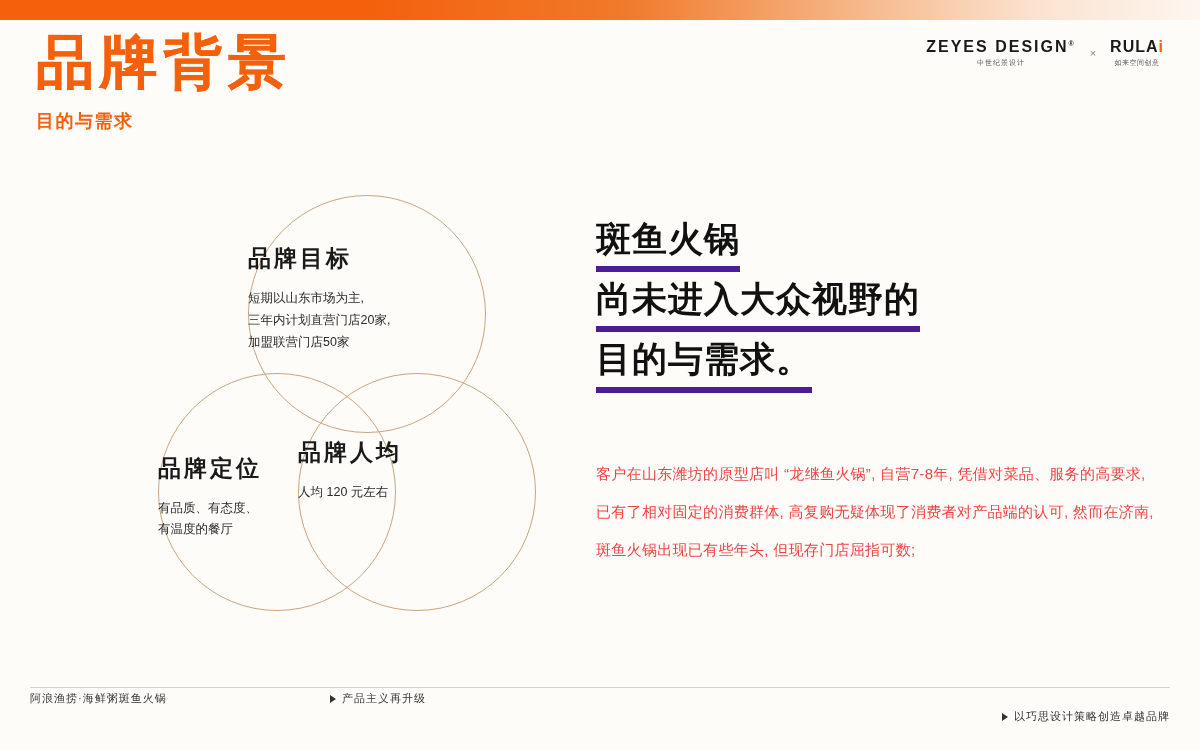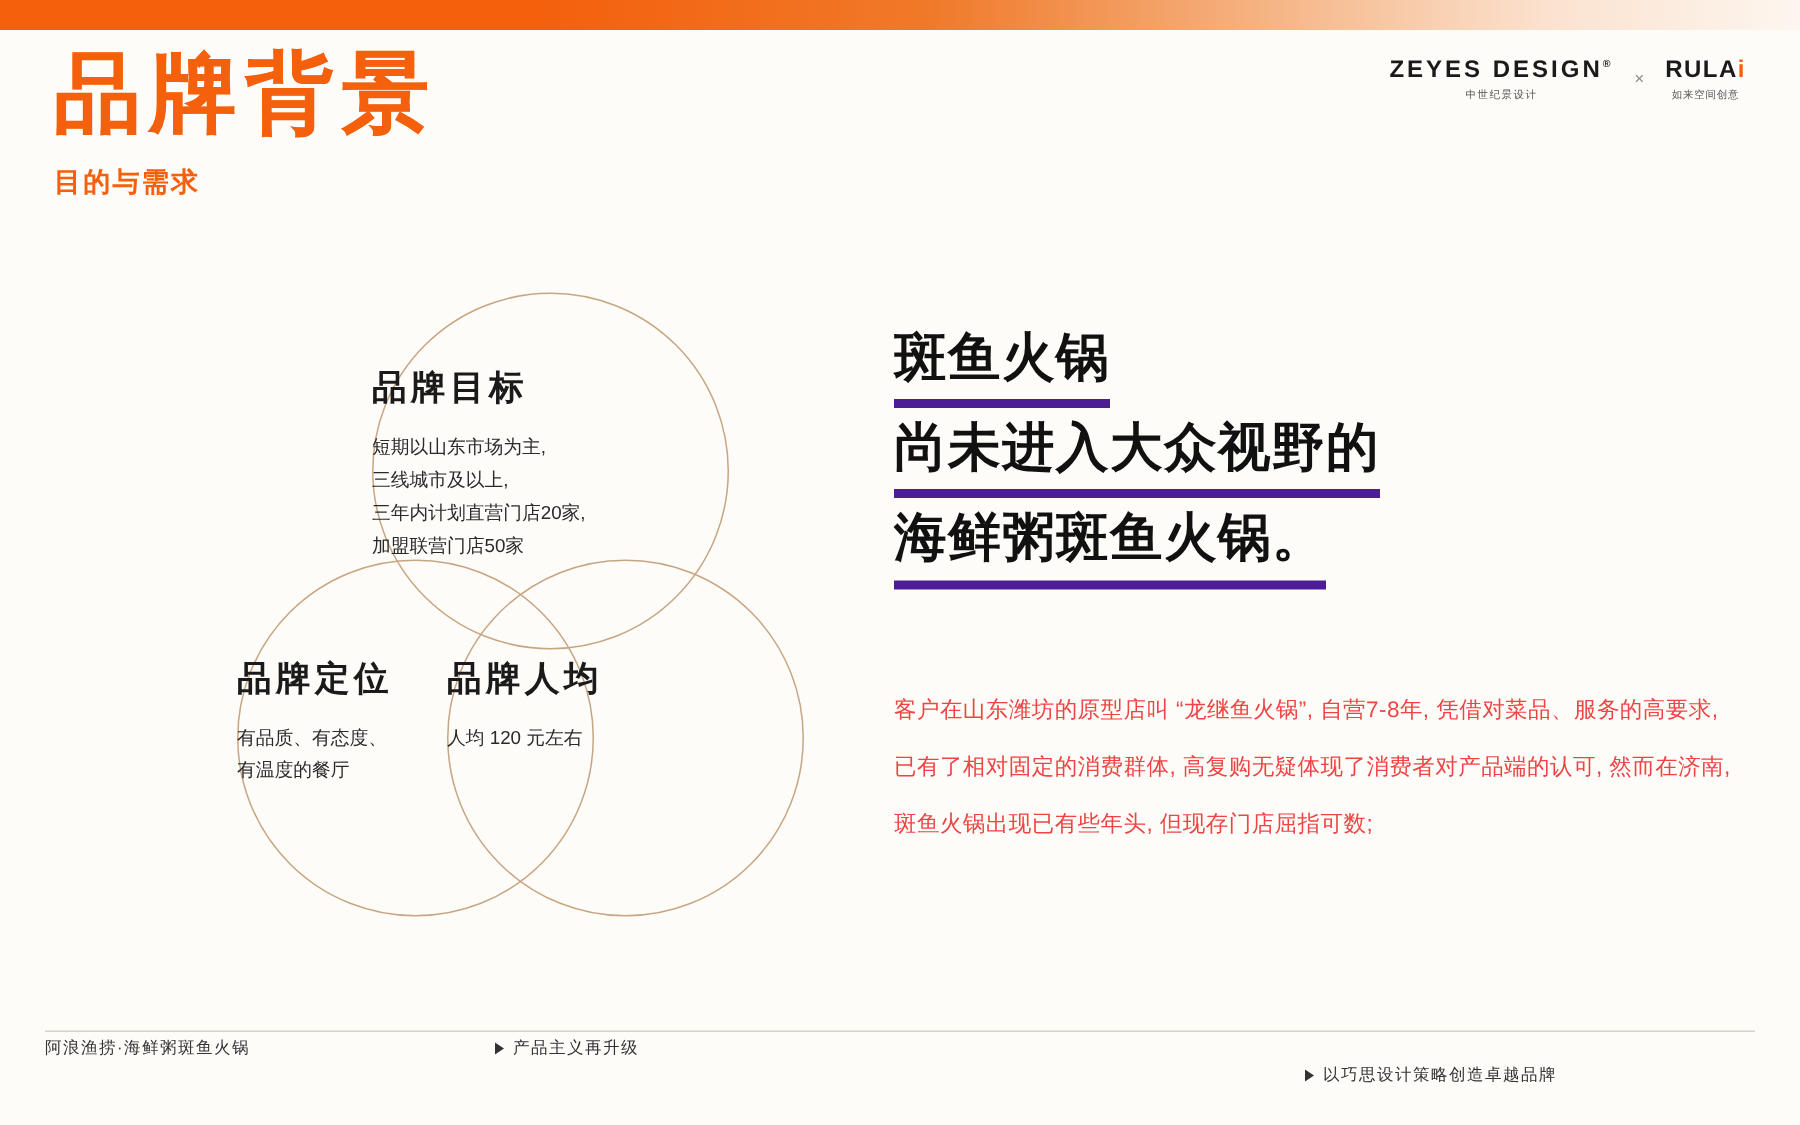--- a/index.html
+++ b/index.html
@@ -85,21 +85,21 @@
     color: #1a1a1a;
   }
   .c-label .h {
     font-size: 23px; font-weight: bold; letter-spacing: 3px;
     margin-bottom: 14px;
   }
   .c-label .b {
     font-size: 12.5px; line-height: 1.75; color: #2a2a2a;
   }
   .lbl-top { left: 90px; top: 48px; width: 238px; }
-  .lbl-left { left: 0px; top: 242px; width: 238px; }
+  .lbl-left { left: 0px; top: 258px; width: 238px; }
   .lbl-left .b { line-height: 1.7; }
   .lbl-right { left: 140px; top: 242px; width: 238px; }
   
   .right-col {
     position: absolute; left: 596px; top: 212px; width: 560px;
   }
   .headline {
     font-size: 35px; font-weight: bold; color: #111;
     line-height: 1.52; letter-spacing: 1px;
   }
@@ -121,21 +121,21 @@
     position: absolute; left: 30px; right: 30px; bottom: 62px;
     height: 1px; background: #d9d2c6;
   }
   .footer {
     position: absolute; left: 30px; right: 30px; bottom: 26px;
     display: flex; align-items: center;
     font-size: 11px; color: #333; letter-spacing: 1px;
   }
   .f-left { width: 300px; }
   .f-mid { flex: 1; }
-  .f-right { width: 300px; text-align: left; margin-top: 36px; }
+  .f-right { width: 300px; text-align: right; margin-top: 36px; }
   .tri {
     display: inline-block;
     width: 0; height: 0;
     border-top: 4px solid transparent;
     border-bottom: 4px solid transparent;
     border-left: 6px solid #333;
     margin-right: 6px;
     vertical-align: middle;
   }
 </style>
@@ -165,21 +165,20 @@
 
   <div class="venn">
     <div class="circle c-top"></div>
     <div class="circle c-left"></div>
     <div class="circle c-right"></div>
 
     <div class="c-label lbl-top">
       <div class="h">品牌目标</div>
       <div class="b">
         <div>短期以山东市场为主,</div>
-        <div>三线城市及以上,</div>
         <div>三年内计划直营门店20家,</div>
         <div>加盟联营门店50家</div>
       </div>
     </div>
 
     <div class="c-label lbl-left">
       <div class="h">品牌定位</div>
       <div class="b">
         <div>有品质、有态度、</div>
         <div>有温度的餐厅</div>
@@ -191,21 +190,21 @@
       <div class="b">
         <div>人均 120 元左右</div>
       </div>
     </div>
   </div>
 
   <div class="right-col">
     <div class="headline">
       <div><span class="line">斑鱼火锅</span></div>
       <div><span class="line">尚未进入大众视野的</span></div>
-      <div><span class="line">海鲜粥斑鱼火锅。</span></div>
+      <div><span class="line">目的与需求。</span></div>
     </div>
     <div class="body-text">
       <div>客户在山东潍坊的原型店叫 “龙继鱼火锅”, 自营7-8年, 凭借对菜品、服务的高要求,</div>
       <div>已有了相对固定的消费群体, 高复购无疑体现了消费者对产品端的认可, 然而在济南,</div>
       <div>斑鱼火锅出现已有些年头, 但现存门店屈指可数;</div>
     </div>
   </div>
 
   <div class="footer-rule"></div>
   <div class="footer">

